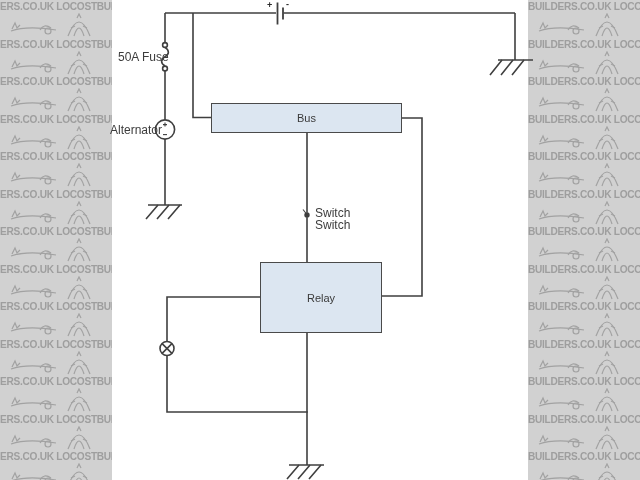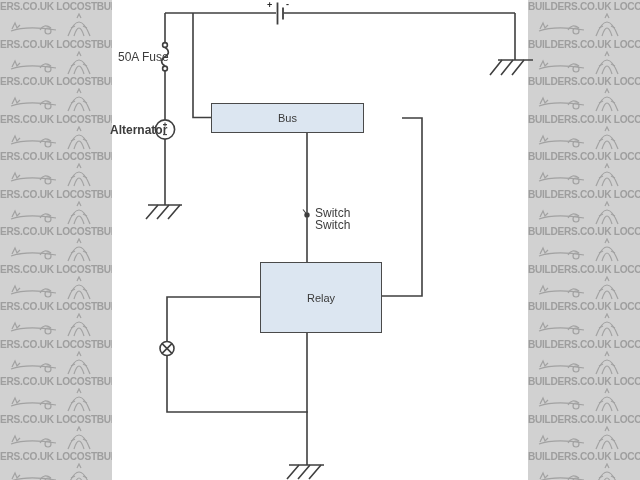--- a/index.html
+++ b/index.html
@@ -563,25 +563,25 @@
     <path d="M167,355.5 V412 H307.8"></path>
 
     <path d="M307,333 V465"></path>
     <g>
       <path d="M289,465 H324"></path>
       <path d="M287,479 L299,465 M298,479 L310,465 M309,479 L321,465"></path>
     </g>
   </g>
 </svg>
 
-<div class="node-box" style="left:211px;top:103px;width:153px;height:30px;">
+<div class="node-box" style="left:211px;top:103px;width:191px;height:30px;">
   <span>Bus</span>
 </div>
 <div class="node-box" style="left:260px;top:262px;width:122px;height:71px;">
   <span>Relay</span>
 </div>
 
 <div class="diagram-label" style="left:118px;top:53px;width:42px;text-align:right;">50A Fuse</div>
-<div class="diagram-label" style="left:110px;top:126px;width:43px;text-align:right;font-weight:bold;">Alternator</div>
+<div class="diagram-label" style="left:110px;top:126px;width:43px;text-align:right;">Alternator</div>
 <div class="diagram-label" style="left:315px;top:209px;">Switch</div>
 <div class="diagram-label" style="left:315px;top:221px;">Switch</div>
 <div class="pole-label" style="left:267px;top:1px;">+</div>
 <div class="pole-label" style="left:286px;top:0px;">-</div>
 
 </body></html>

